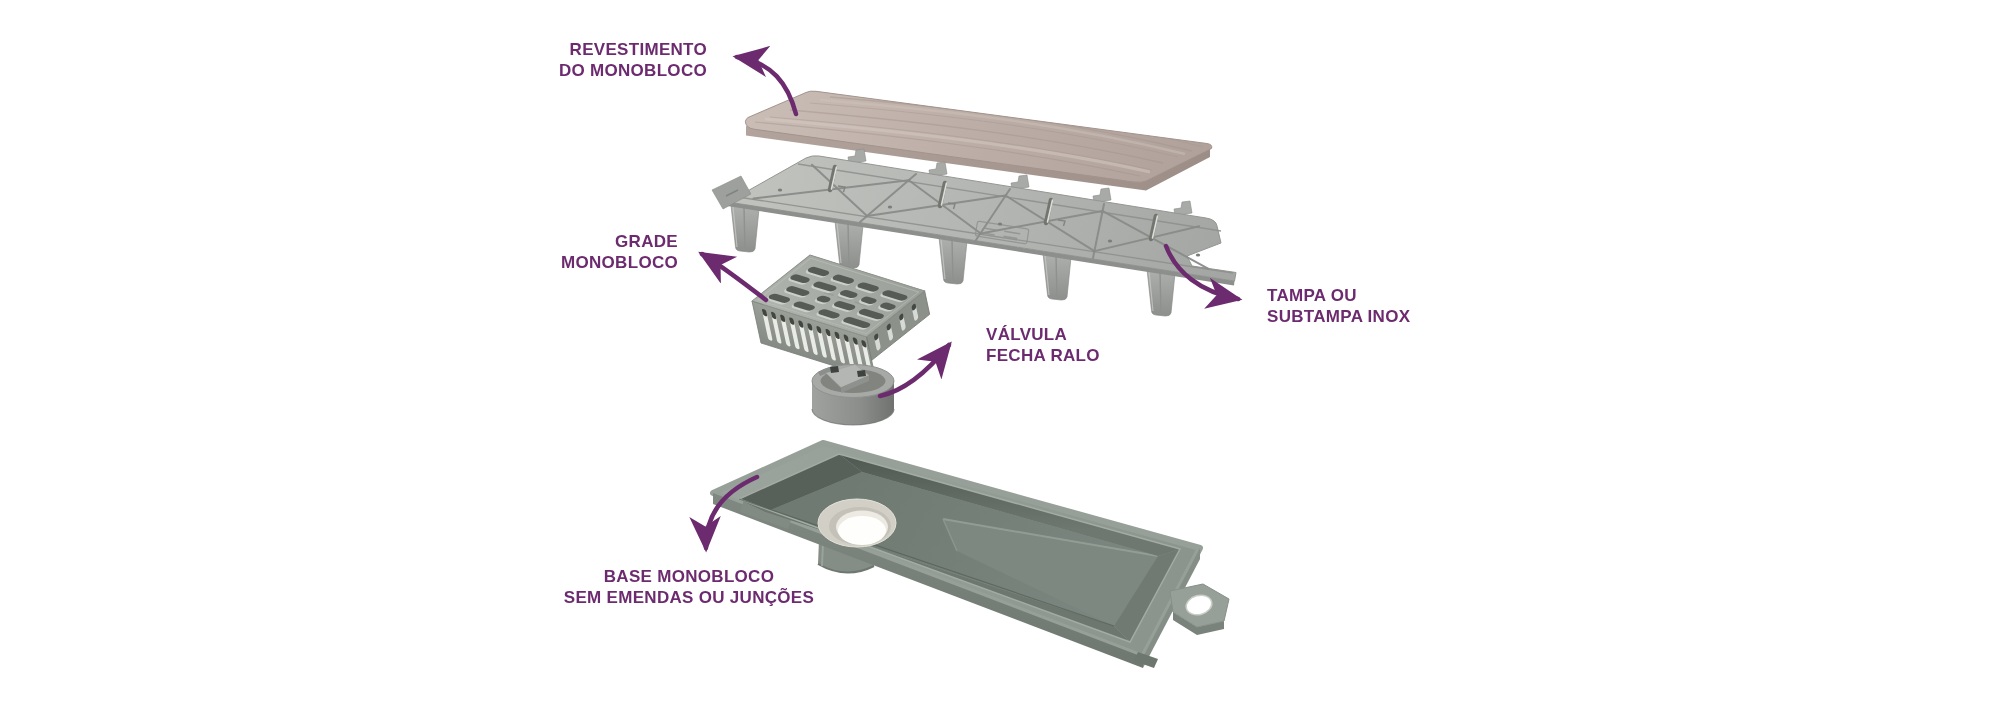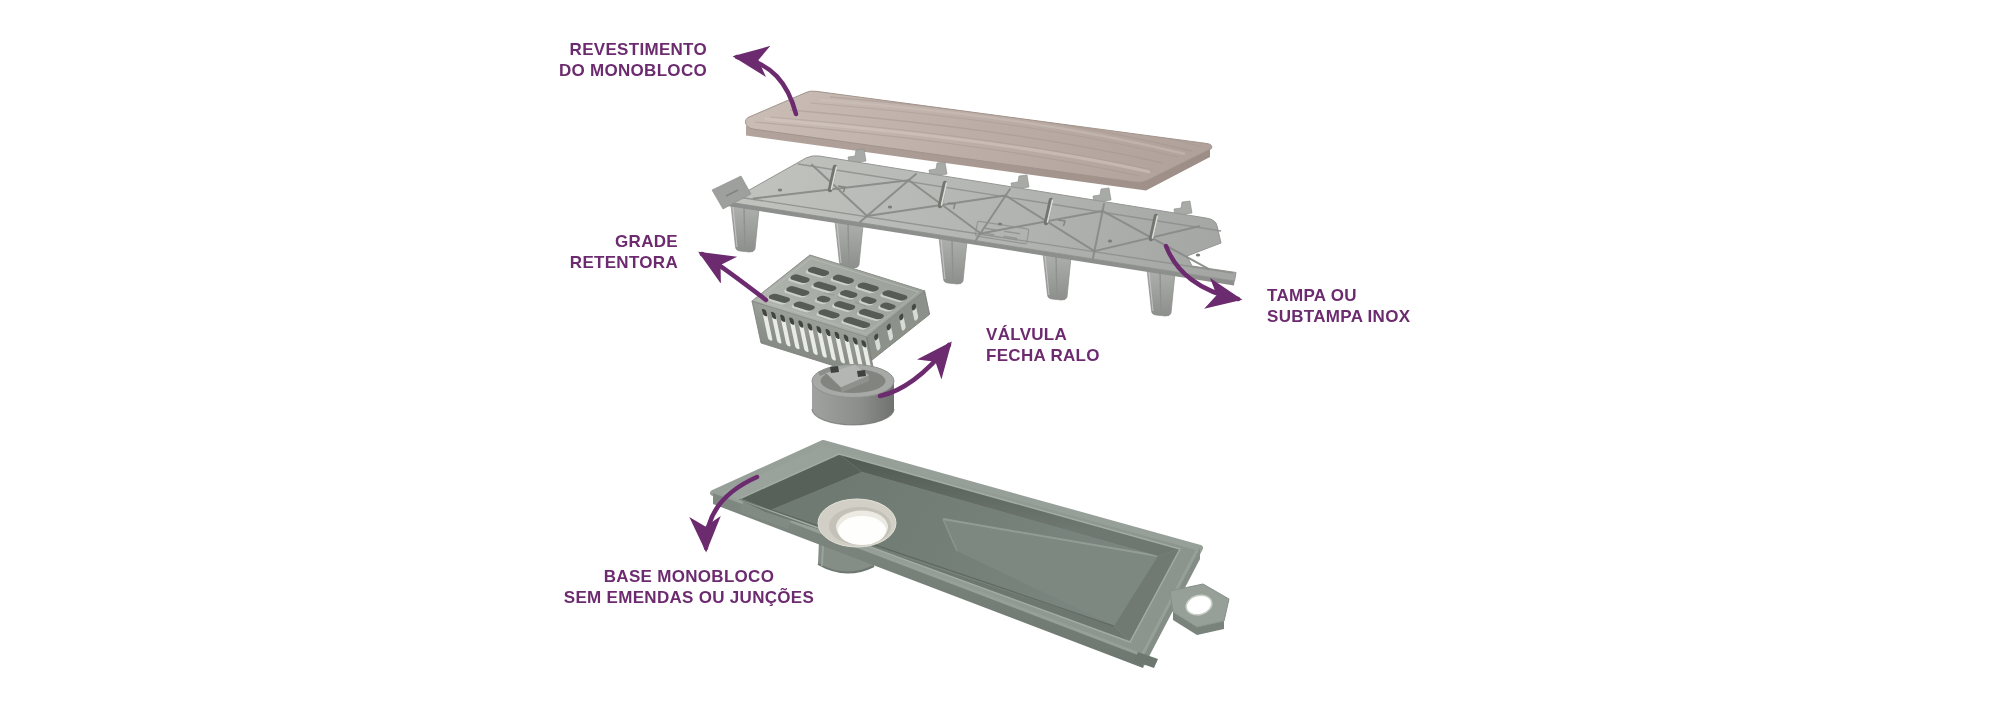--- a/index.html
+++ b/index.html
@@ -305,21 +305,21 @@
     <path class="arrow" marker-end="url(#ah)" d="M757,477 C723,492 705,515 706,548"></path>
   </g>
 </svg>
 
   <div class="lbl r" id="lbl-revestimento">
     <span>REVESTIMENTO</span>
     <span>DO MONOBLOCO</span>
   </div>
   <div class="lbl r" id="lbl-grade">
     <span>GRADE</span>
-    <span>RETENTORA</span>
+    <span>MONOBLOCO</span>
   </div>
   <div class="lbl" id="lbl-valvula">
     <span>VÁLVULA</span>
     <span>FECHA RALO</span>
   </div>
   <div class="lbl c" id="lbl-base">
     <span>BASE MONOBLOCO</span>
     <span>SEM EMENDAS OU JUNÇÕES</span>
   </div>
   <div class="lbl" id="lbl-tampa">

